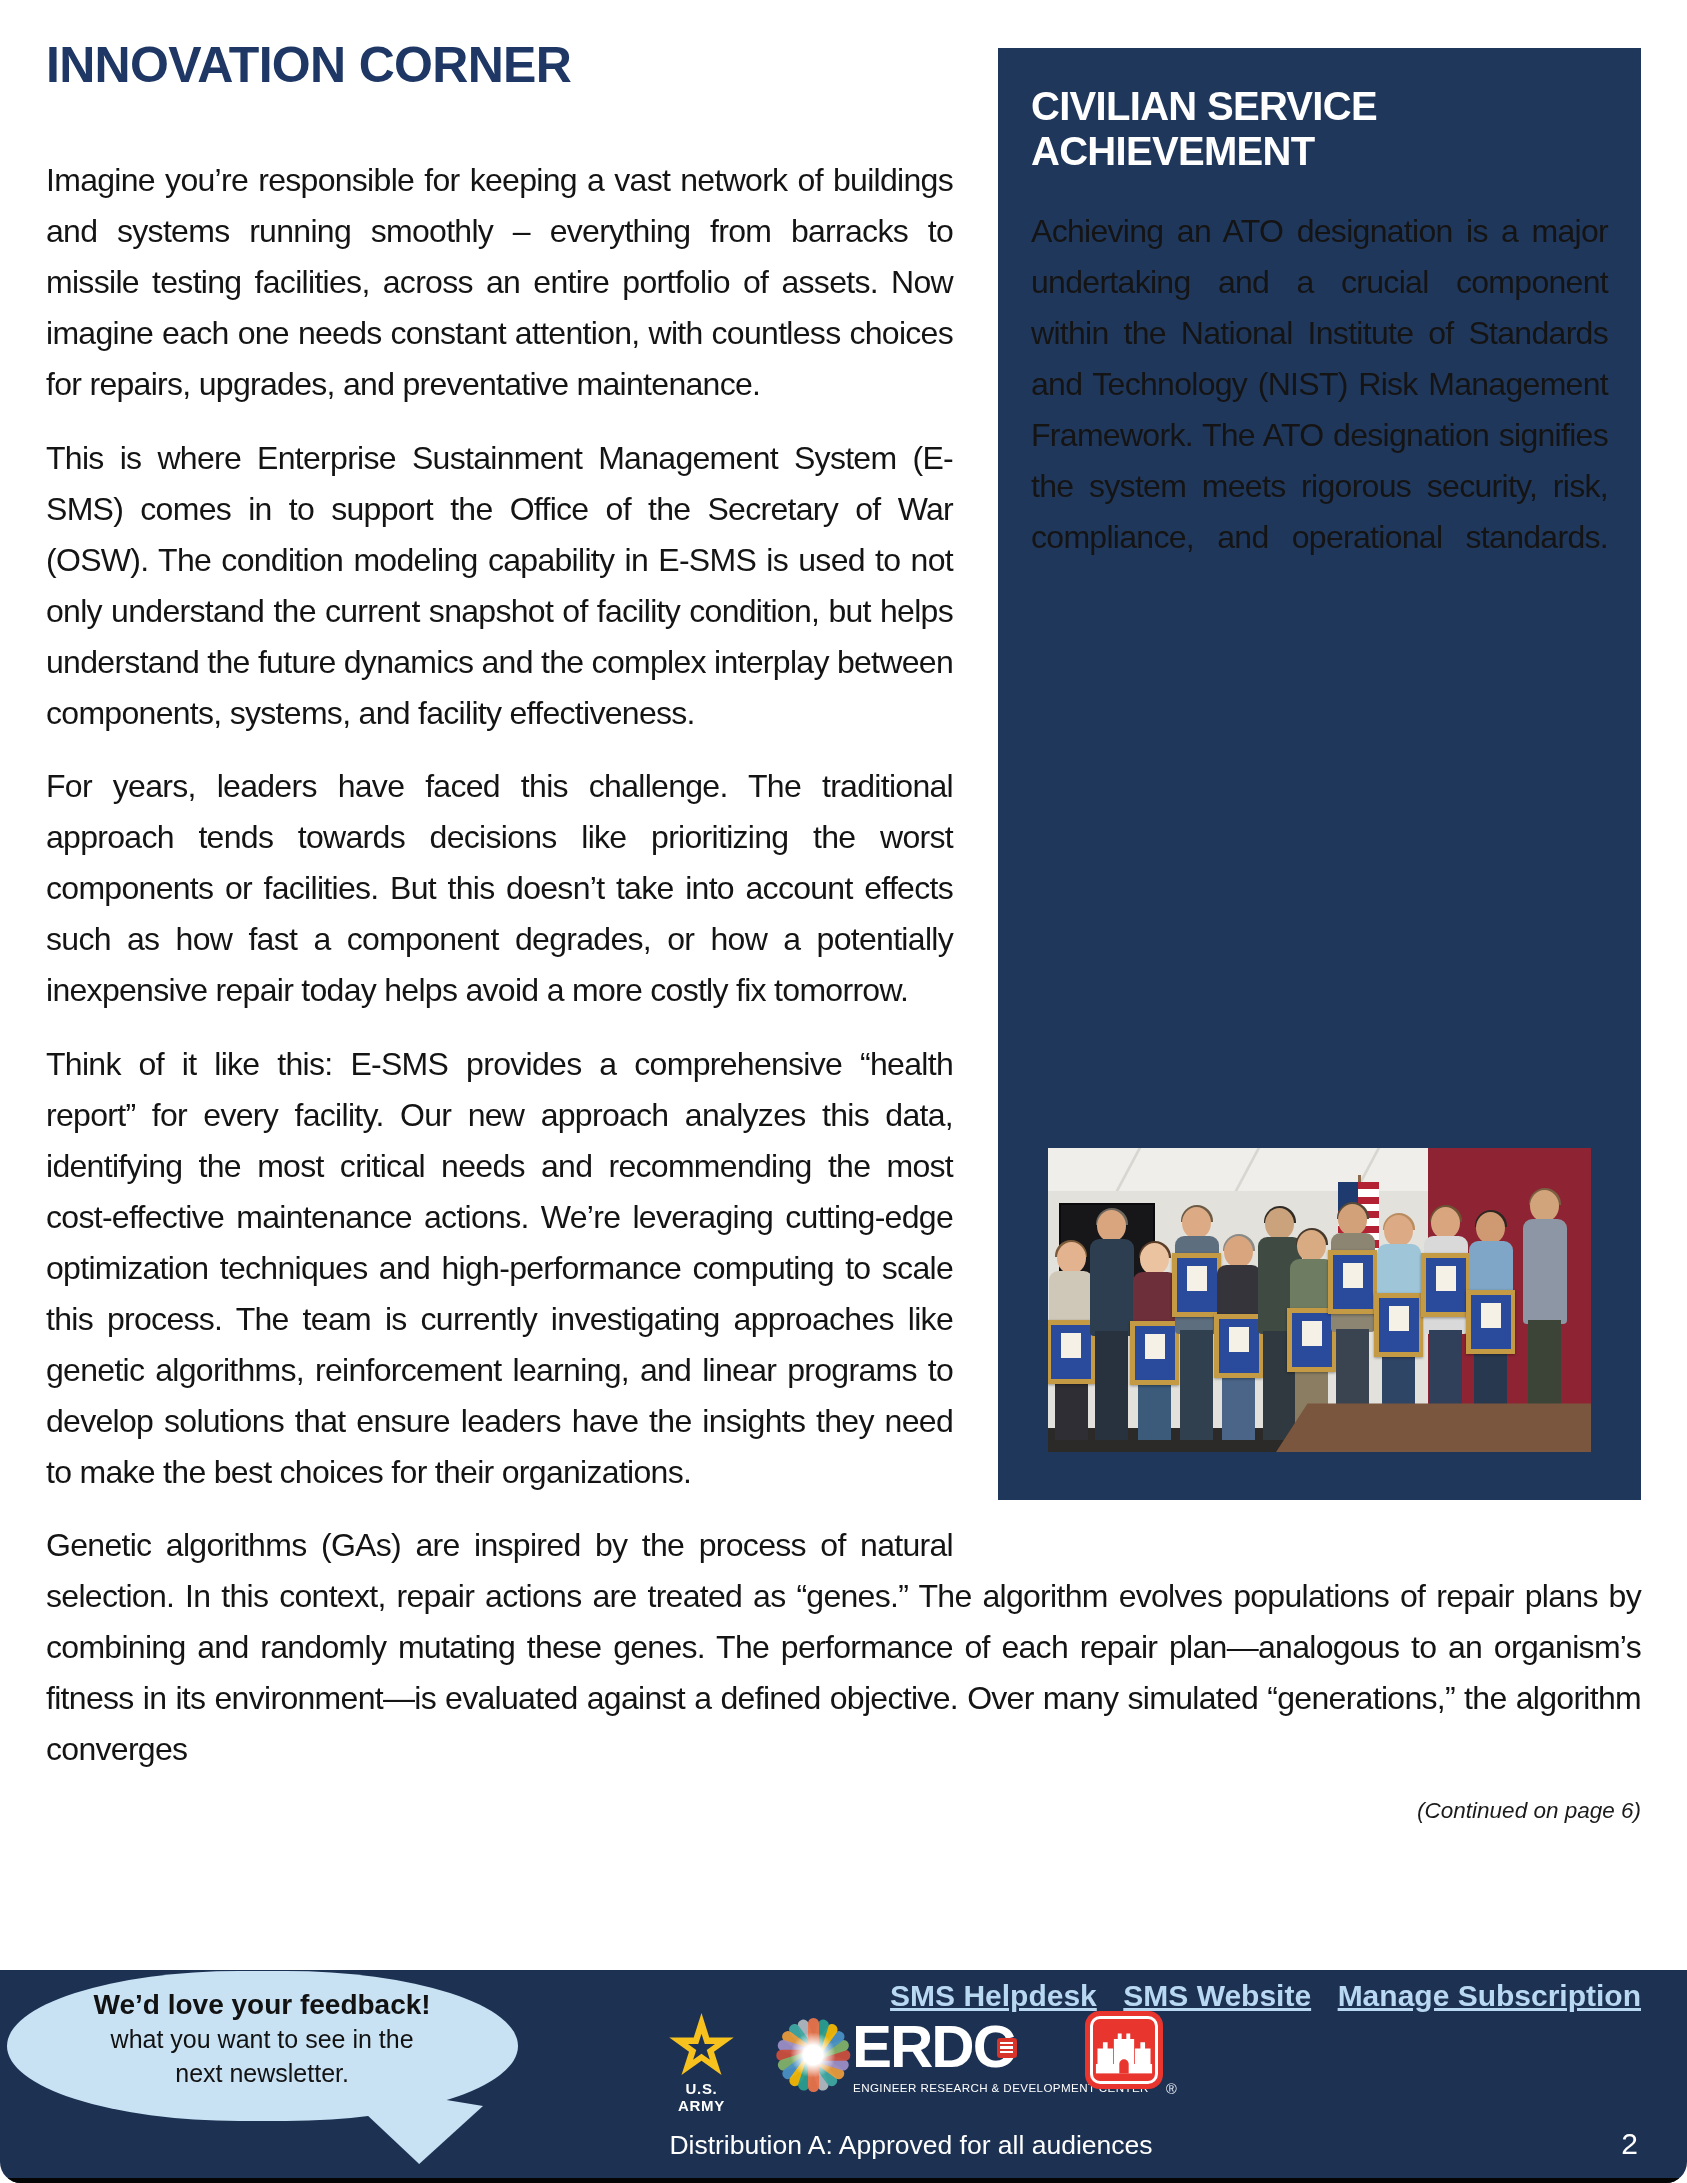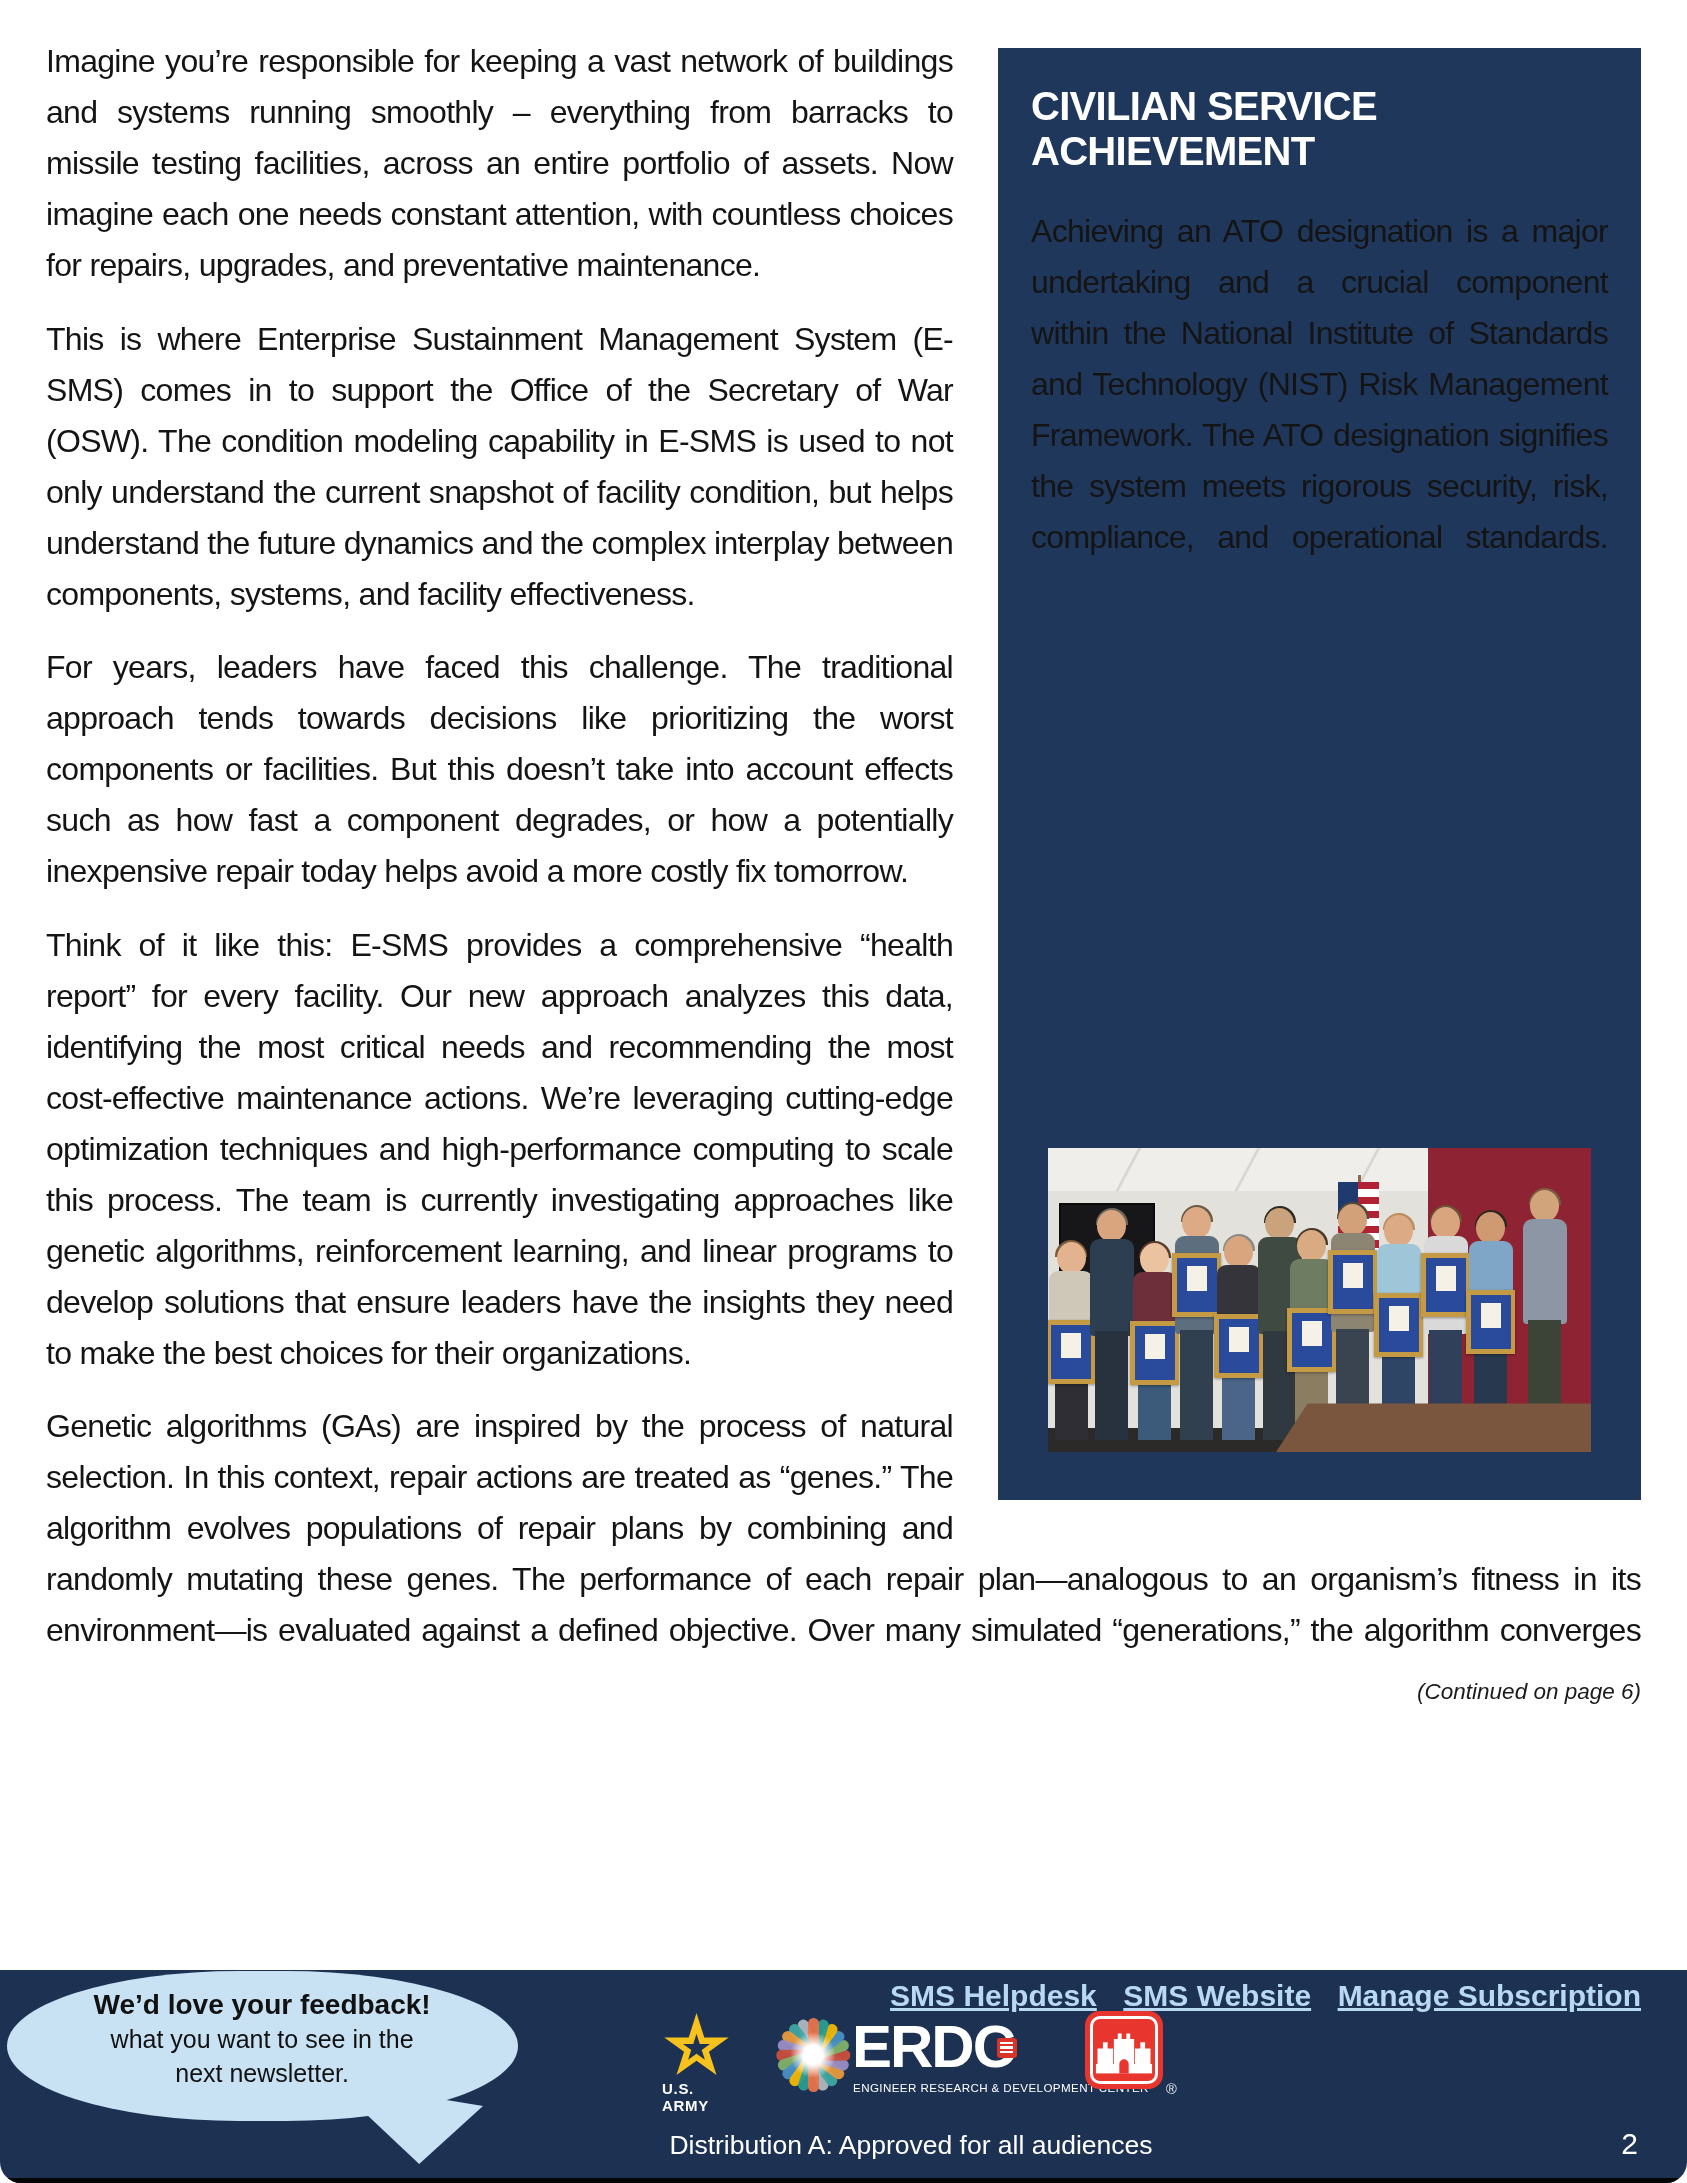--- a/index.html
+++ b/index.html
@@ -50,21 +50,21 @@
   .bottom-bar{position:absolute;left:0;bottom:0;width:100%;height:4.6px;background:#050505;}
   .bubble{position:absolute;left:6.6px;top:1.3px;width:511px;height:150px;background:#c8e2f4;
           border-radius:50% / 55%;text-align:center;color:#121212;}
   .bubble-tail{position:absolute;left:331px;top:111px;width:152px;height:83px;background:#c8e2f4;
                clip-path:polygon(0 0,100% 30%,58% 100%);}
   .bubble-inner{position:relative;padding-top:17px;}
   .bubble-headline{font-size:28px;font-weight:bold;line-height:34px;}
   .bubble-line{font-size:25px;line-height:34px;}
   .contact-link{color:#2e75b6;text-decoration:underline;cursor:pointer;}
 
-  .army-logo{position:absolute;left:662px;top:41px;width:79px;text-align:left;}
+  .army-logo{position:absolute;left:662px;top:41px;width:79px;text-align:center;}
   .army-label{font-size:15px;font-weight:bold;color:#ffffff;letter-spacing:0.7px;margin-top:1.3px;}
   .erdc-logo{position:absolute;left:774px;top:45px;width:258px;}
   .erdc-burst{position:absolute;left:0;top:1.3px;width:78px;height:78px;}
   .erdc-bar{position:absolute;left:34px;top:2px;width:10.6px;height:74px;border-radius:5.3px;opacity:.95;}
   .erdc-glow{position:absolute;left:16px;top:16px;width:46px;height:46px;border-radius:50%;
              background:radial-gradient(circle,#ffffff 0 30%,rgba(255,255,255,0) 70%);}
   .erdc-text{position:absolute;left:78px;top:0;font-size:60px;font-weight:bold;color:#ffffff;
              letter-spacing:-2px;line-height:64px;}
   .erdc-c-badge{position:absolute;right:-2.6px;top:22.5px;width:20px;height:20px;background:#d8342a;border-radius:3.3px;}
   .erdc-c-badge i{position:absolute;left:3.3px;width:13.2px;height:2.6px;background:#ffffff;}
@@ -219,20 +219,21 @@
               <div class="p-hair" style="top:-2px;left:6px;width:32px;height:17px;background:#7a5f41"></div>
               <div class="p-head" style="top:0;left:7.3px;width:29px;height:32px;background:#d2a47c"></div>
               <div class="p-torso" style="top:29px;left:0;width:44px;height:105px;background:#8d96a4"></div>
               <div class="p-legs" style="left:5.3px;width:33px;height:120px;background:#3c4438"></div>
             </div>
           </div>
         <div class="ph-table"></div>
       </div>
     </aside>
 
+    <h1 class="article-title">INNOVATION CORNER</h1>
     <div class="paras" id="article-paras">
         <p>Imagine you’re responsible for keeping a vast network of buildings and systems running smoothly – everything from barracks to missile testing facilities, across an entire portfolio of assets. Now imagine each one needs constant attention, with countless choices for repairs, upgrades, and preventative maintenance.</p>
         <p>This is where Enterprise Sustainment Management System (E-SMS) comes in to support the Office of the Secretary of War (OSW). The condition modeling capability in E-SMS is used to not only understand the current snapshot of facility condition, but helps understand the future dynamics and the complex interplay between components, systems, and facility effectiveness.</p>
         <p>For years, leaders have faced this challenge. The traditional approach tends towards decisions like prioritizing the worst components or facilities. But this doesn’t take into account effects such as how fast a component degrades, or how a potentially inexpensive repair today helps avoid a more costly fix tomorrow.</p>
         <p>Think of it like this: E-SMS provides a comprehensive “health report” for every facility. Our new approach analyzes this data, identifying the most critical needs and recommending the most cost-effective maintenance actions. We’re leveraging cutting-edge optimization techniques and high-performance computing to scale this process. The team is currently investigating approaches like genetic algorithms, reinforcement learning, and linear programs to develop solutions that ensure leaders have the insights they need to make the best choices for their organizations.</p>
         <p>Genetic algorithms (GAs) are inspired by the process of natural selection. In this context, repair actions are treated as “genes.” The algorithm evolves populations of repair plans by combining and randomly mutating these genes. The performance of each repair plan—analogous to an organism’s fitness in its environment—is evaluated against a defined objective. Over many simulated “generations,” the algorithm converges</p>
       </div>
     <div class="continued">(Continued on page 6)</div>
   </div>
 

